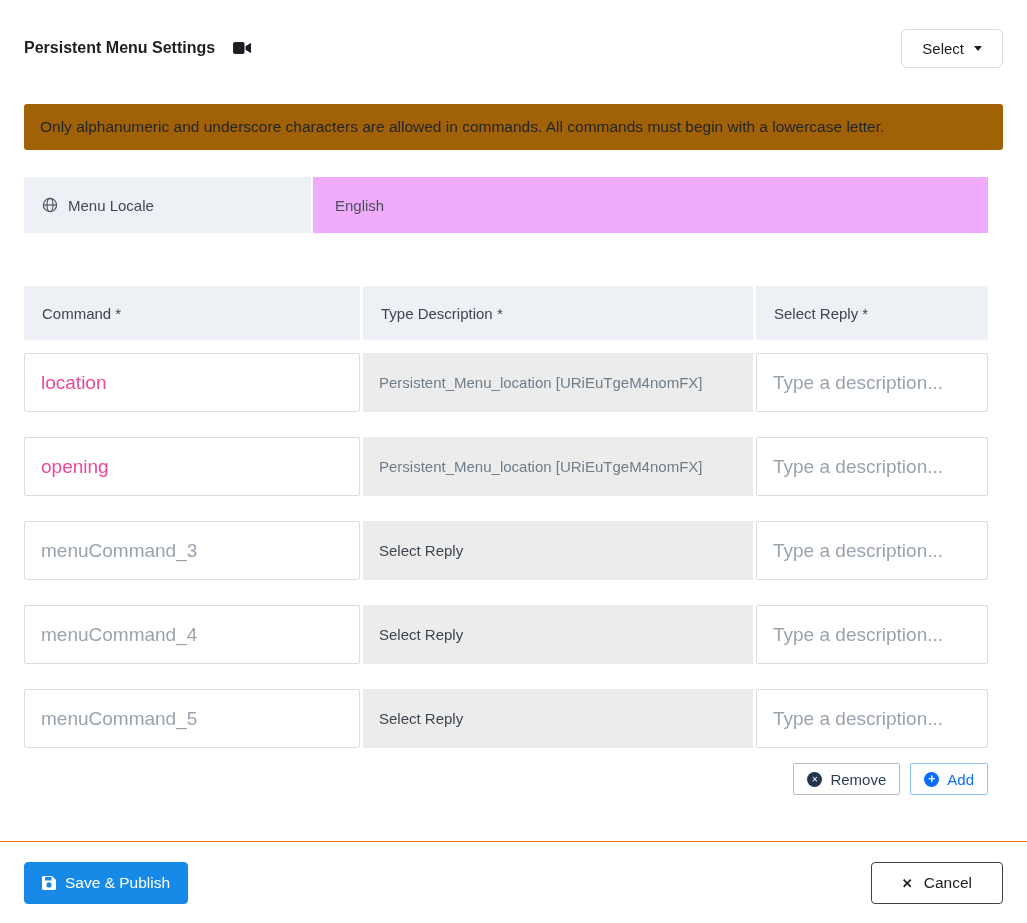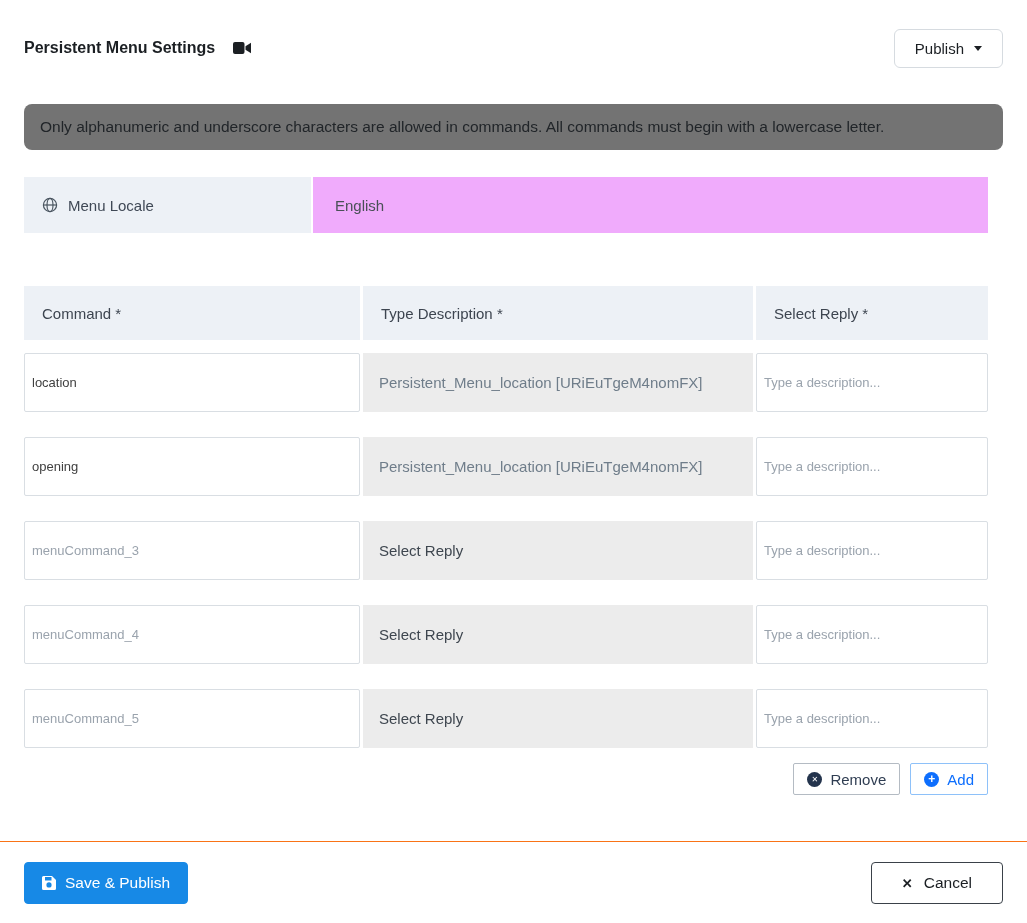--- a/index.html
+++ b/index.html
@@ -24,21 +24,21 @@
     font-family:"Liberation Sans",sans-serif;
   }
   .caret-down {
     width:0; height:0; display:inline-block;
     border-left:4.5px solid transparent; border-right:4.5px solid transparent;
     border-top:5px solid #1b1f23;
   }
 
   
   .banner {
-    margin-top:30px; background:#737373; border-radius:8px;
+    margin-top:30px; background:#a16207; border-radius:3px;
     padding:14px 16px; font-size:15.5px; color:#212529;
   }
 
   
   .locale-row { margin-top:27px; width:calc(100% - 15px); display:flex; height:56px; }
   .locale-label {
     width:287px; background:#edf1f6; display:flex; align-items:center;
     gap:10px; padding-left:18px; font-size:15px; color:#3f4855; margin-right:2px;
   }
   .locale-value {
@@ -51,21 +51,21 @@
   .table-head { margin-top:46px; }
   .th {
     background:#edf1f6; height:54px; display:flex; align-items:center;
     padding-left:18px; font-size:15px; color:#3d4550;margin-top:7px;
   }
   .rows { margin-top:13px; display:flex; flex-direction:column; gap:25px; }
   .trow { }
   .cell-command, .cell-desc { height:59px; }
   .cmd-input, .desc-input {
     width:100%; height:59px; border:1px solid #d9dee3; border-radius:2px;
-    padding:0 7px; font-size:13px; color:#404040; background:#fff; outline:none;
+    padding:0 16px; font-size:19px; color:#ec4899; background:#fff; outline:none;
     font-family:"Liberation Sans",sans-serif;
   }
   .cmd-input::placeholder, .desc-input::placeholder { color:#9aa3ad; opacity:1; }
   .cell-reply {
     background:#ececec; height:59px; display:flex; align-items:center;
     padding:0 16px; font-size:15px; cursor:pointer;
   }
   .reply-filled { color:#6f7d8a; }
   .reply-empty  { color:#3e464f; }
 
@@ -115,21 +115,21 @@
     <div class="title-wrap">
       <span class="page-title">Persistent Menu Settings</span>
       <span class="icon-flex">
         <svg width="18" height="12" viewBox="0 0 18 12">
           <rect x="0" y="0" width="11.5" height="12" rx="2" fill="#1b1f23"></rect>
           <path d="M12.5 4.2 L18 0.8 V11.2 L12.5 7.8 Z" fill="#1b1f23"></path>
         </svg>
       </span>
     </div>
     <button class="options-btn">
-      <span>Publish</span>
+      <span>Select</span>
       <span class="caret-down"></span>
     </button>
   </div>
 
   <div class="banner">Only alphanumeric and underscore characters are allowed in commands. All commands must begin with a lowercase letter.</div>
 
   <div class="locale-row">
     <div class="locale-label">
       <span class="icon-flex">
         <svg width="16" height="16" viewBox="0 0 16 16" fill="none" stroke="#4a5560" stroke-width="1.2">

